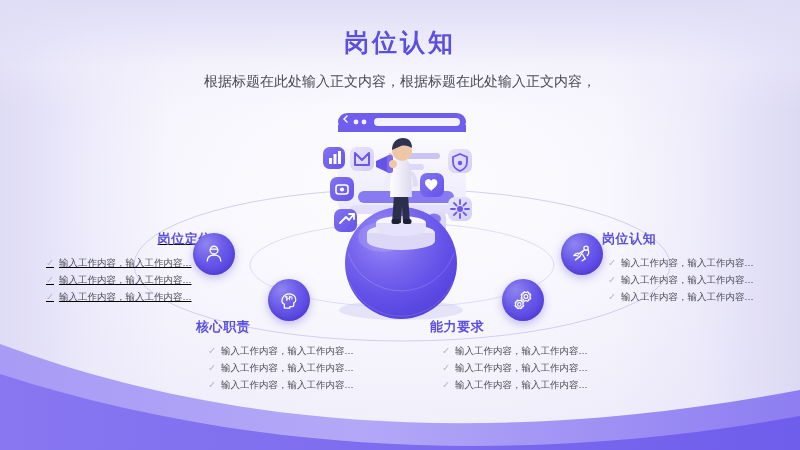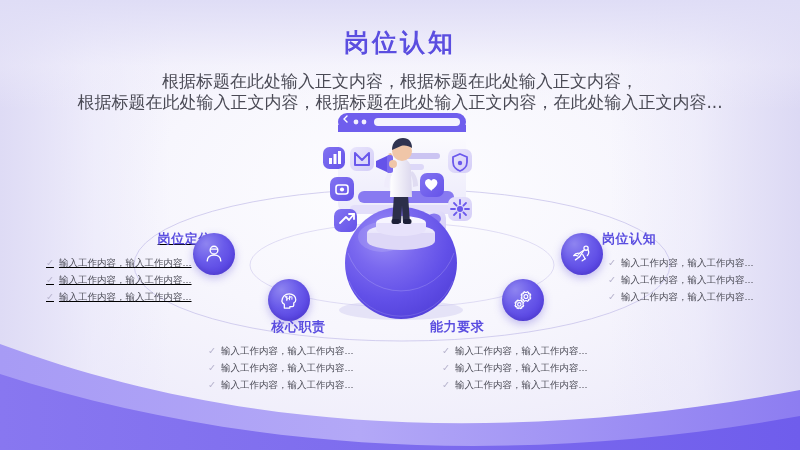--- a/index.html
+++ b/index.html
@@ -38,21 +38,21 @@
   
   .header { position:absolute; left:0; top:0; width:800px; text-align:center; }
   .title {
     margin-top:26px;
     font-size:25px; font-weight:bold; color:#5b4ee0;
     letter-spacing:3px;
     text-shadow:0 1px 0 rgba(255,255,255,0.6);
   }
   .subtitle {
     margin-top:12px;
-    font-size:17px; color:#4a4a55; line-height:21px;
+    font-size:14px; color:#4a4a55; line-height:21px;
     font-family:"DejaVu Sans","Liberation Sans",sans-serif;
   }
   .subtitle .ln { display:block; }
 
   
   .illus { position:absolute; left:296px; top:105px; width:210px; height:215px; }
 
   
   .orbits { position:absolute; left:130px; top:185px; width:545px; height:160px; }
 
@@ -85,21 +85,21 @@
   #g-left  { left:28px;  top:230px; width:190px;text-decoration:underline; }
   #g-left .grp-title { text-align:right; padding-right:6px; }
   #g-left .grp-list  { text-align:right; }
   #g-left .li { justify-content:flex-start; padding-left:18px; }
 
   
   #g-right { left:602px; top:230px; width:190px; }
   #g-right .li { padding-left:6px; }
 
   
-  #g-bl { left:196px; top:318px; width:205px; text-align:center; }
+  #g-bl { left:196px; top:318px; width:205px; }
   #g-bl .grp-list { padding-left:12px; }
   #g-bl .li { justify-content:flex-start; }
 
   
   #g-br { left:430px; top:318px; width:205px; text-align:left; }
   #g-br .grp-list { padding-left:12px; }
   #g-br .li { justify-content:flex-start; }
 </style>
 </head>
 <body>
@@ -107,21 +107,20 @@
 <div id="slide">
 
   <div class="bg-tint-left"></div>
   <div class="bg-tint-right"></div>
   <div class="bg-tint-top"></div>
 
   <div class="header">
     <div class="title">岗位认知</div>
     <div class="subtitle">
       <span class="ln">根据标题在此处输入正文内容，根据标题在此处输入正文内容，</span>
-      <span class="ln">根据标题在此处输入正文内容，根据标题在此处输入正文内容，在此处输入正文内容...</span>
     </div>
   </div>
 
   <svg class="orbits" viewBox="0 0 545 160">
     <ellipse cx="272" cy="80" rx="268" ry="76" fill="none" stroke="#c6c1ea" stroke-width="0.9" opacity="0.85"></ellipse>
     <ellipse cx="272" cy="80" rx="152" ry="42" fill="none" stroke="#cfcbee" stroke-width="0.9" opacity="0.7"></ellipse>
   </svg>
 
   <svg class="illus" viewBox="0 0 210 215">
     <defs>

